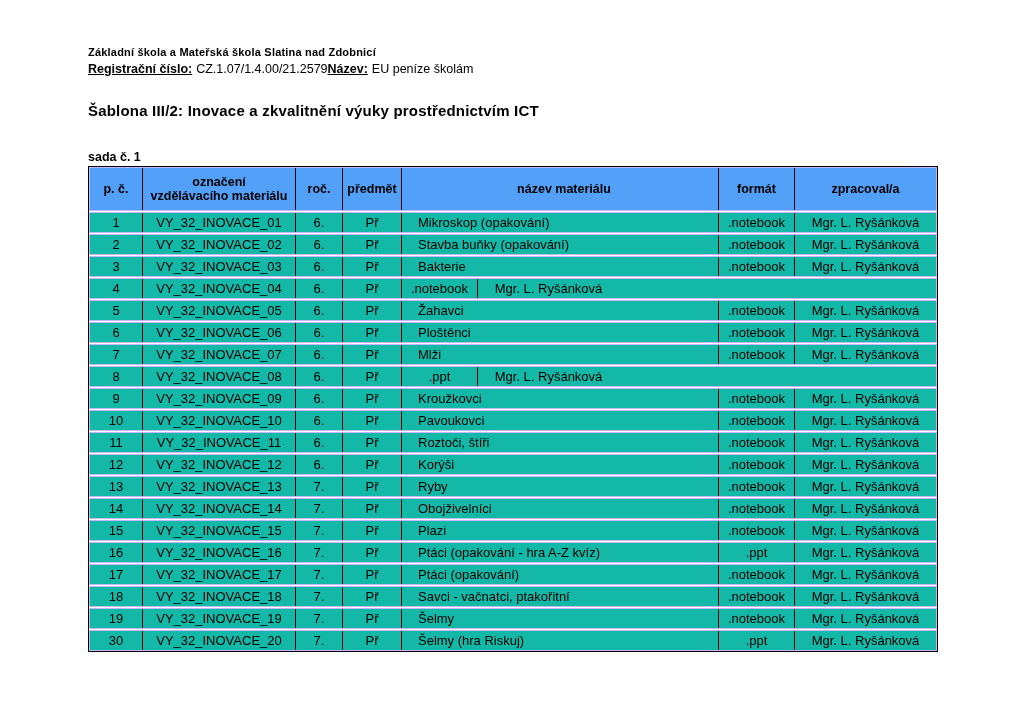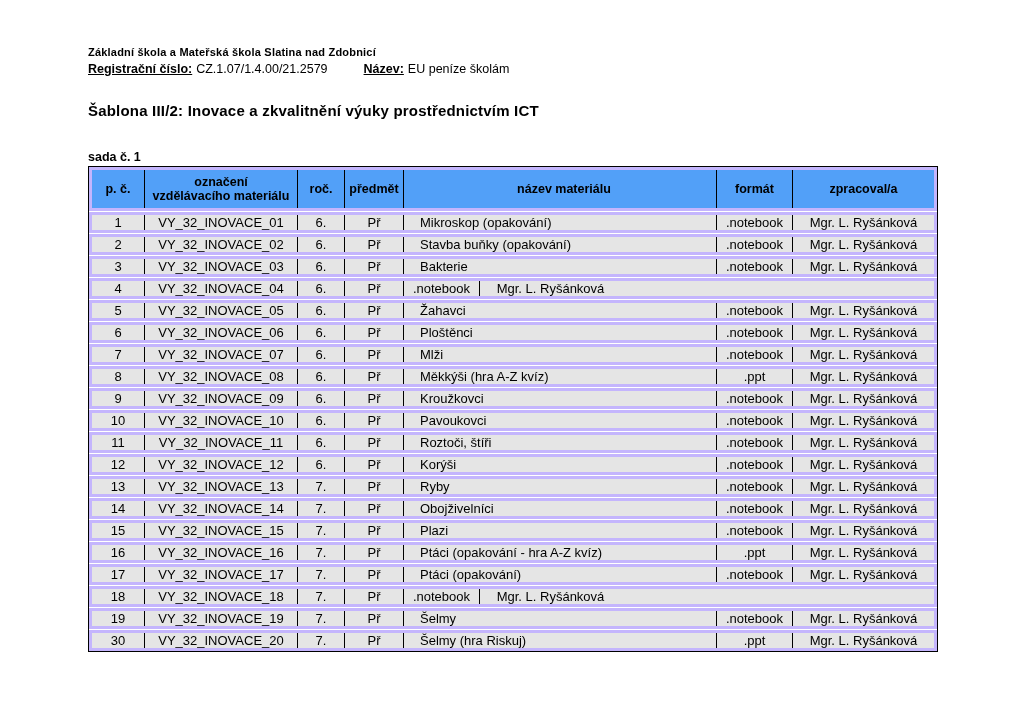--- a/index.html
+++ b/index.html
@@ -22,41 +22,41 @@
     font-weight: bold;
     letter-spacing: 0.2px;
     margin-bottom: 4px;
   }
   .reg-line {
     font-size: 12.5px;
     margin-bottom: 26px;
   }
   .reg-line .bold { font-weight: bold; text-decoration: underline; }
   .reg-line .value { margin-left: 4px; }
-  .name-label { margin-left: 36px; }
+  .name-label { }
   .template-title {
     font-size: 15px;
     font-weight: bold;
     letter-spacing: 0.2px;
     margin-bottom: 31px;
   }
   .set-label {
     font-size: 12.5px;
     font-weight: bold;
     margin-bottom: 2px;
   }
   
   .tbl {
     width: 850px;
     border: 1px solid #000;
   }
   .trow {
     display: flex;
-    border: 3px solid #c4b5fd;
-    background: #e5e5e5;
+    border: 1px solid #c4b5fd;
+    background: #14b8a6;
   }
   .trow + .trow { margin-top: 1px; } 
   .trow.head {
     height: 44px;
     font-weight: bold;
   }
   .trow.body-row { height: 21px; }
   .cell {
     display: flex;
     align-items: center;
@@ -162,21 +162,20 @@
         <div class="cell c3">Př</div>
         <div class="cell c4">Mlži</div>
         <div class="cell c5">.notebook</div>
         <div class="cell c6">Mgr. L. Ryšánková</div>
       </div>
       <div class="trow body-row">
         <div class="cell c0">8</div>
         <div class="cell c1">VY_32_INOVACE_08</div>
         <div class="cell c2">6.</div>
         <div class="cell c3">Př</div>
-        <div class="cell c4">Měkkýši (hra A-Z kvíz)</div>
         <div class="cell c5">.ppt</div>
         <div class="cell c6">Mgr. L. Ryšánková</div>
       </div>
       <div class="trow body-row">
         <div class="cell c0">9</div>
         <div class="cell c1">VY_32_INOVACE_09</div>
         <div class="cell c2">6.</div>
         <div class="cell c3">Př</div>
         <div class="cell c4">Kroužkovci</div>
         <div class="cell c5">.notebook</div>
@@ -252,20 +251,21 @@
         <div class="cell c3">Př</div>
         <div class="cell c4">Ptáci (opakování)</div>
         <div class="cell c5">.notebook</div>
         <div class="cell c6">Mgr. L. Ryšánková</div>
       </div>
       <div class="trow body-row">
         <div class="cell c0">18</div>
         <div class="cell c1">VY_32_INOVACE_18</div>
         <div class="cell c2">7.</div>
         <div class="cell c3">Př</div>
+        <div class="cell c4">Savci - vačnatci, ptakořitní</div>
         <div class="cell c5">.notebook</div>
         <div class="cell c6">Mgr. L. Ryšánková</div>
       </div>
       <div class="trow body-row">
         <div class="cell c0">19</div>
         <div class="cell c1">VY_32_INOVACE_19</div>
         <div class="cell c2">7.</div>
         <div class="cell c3">Př</div>
         <div class="cell c4">Šelmy</div>
         <div class="cell c5">.notebook</div>

